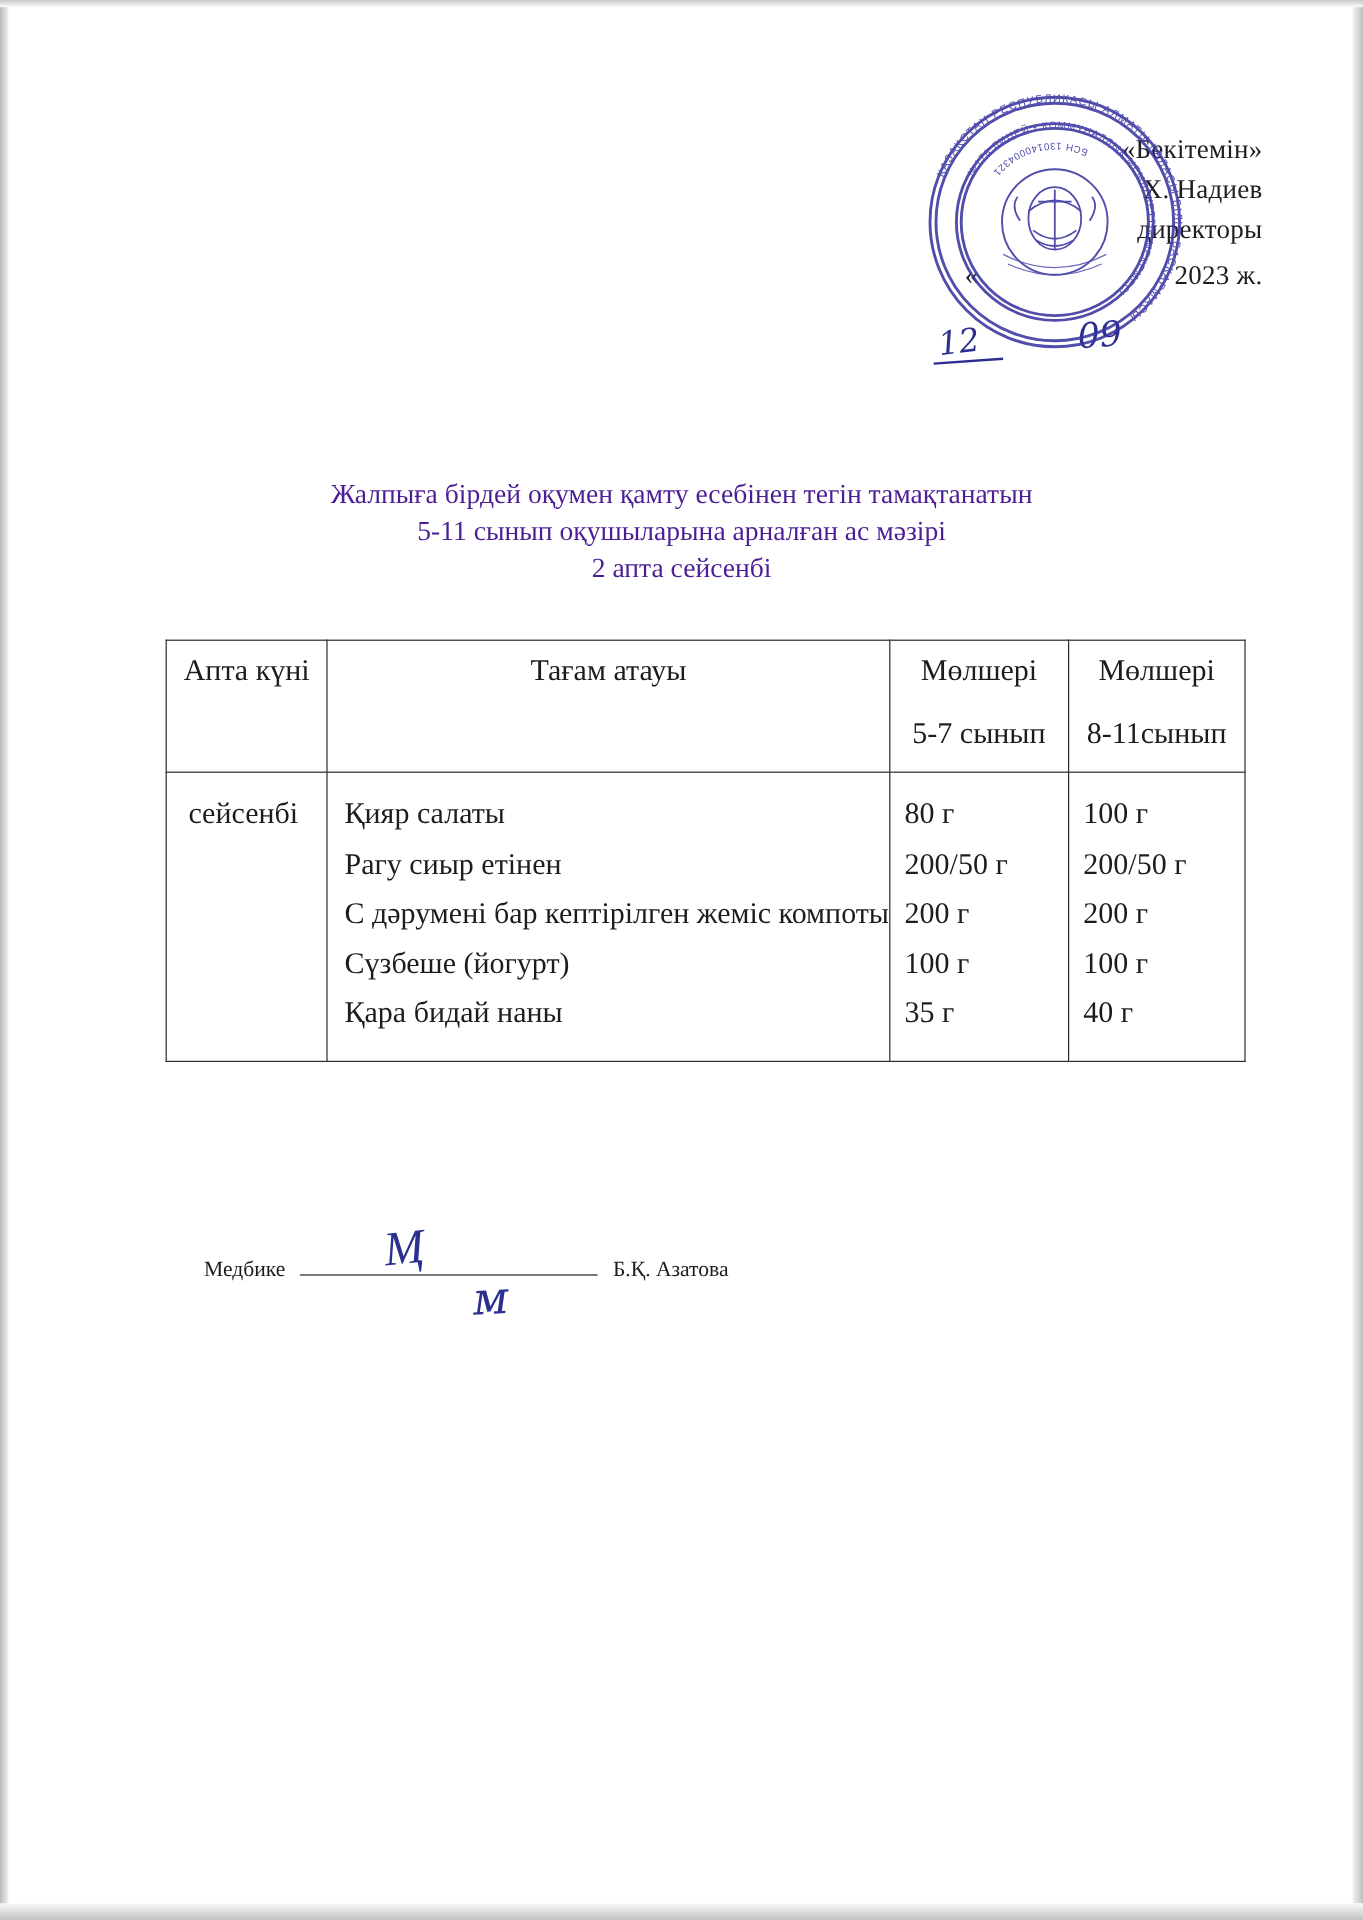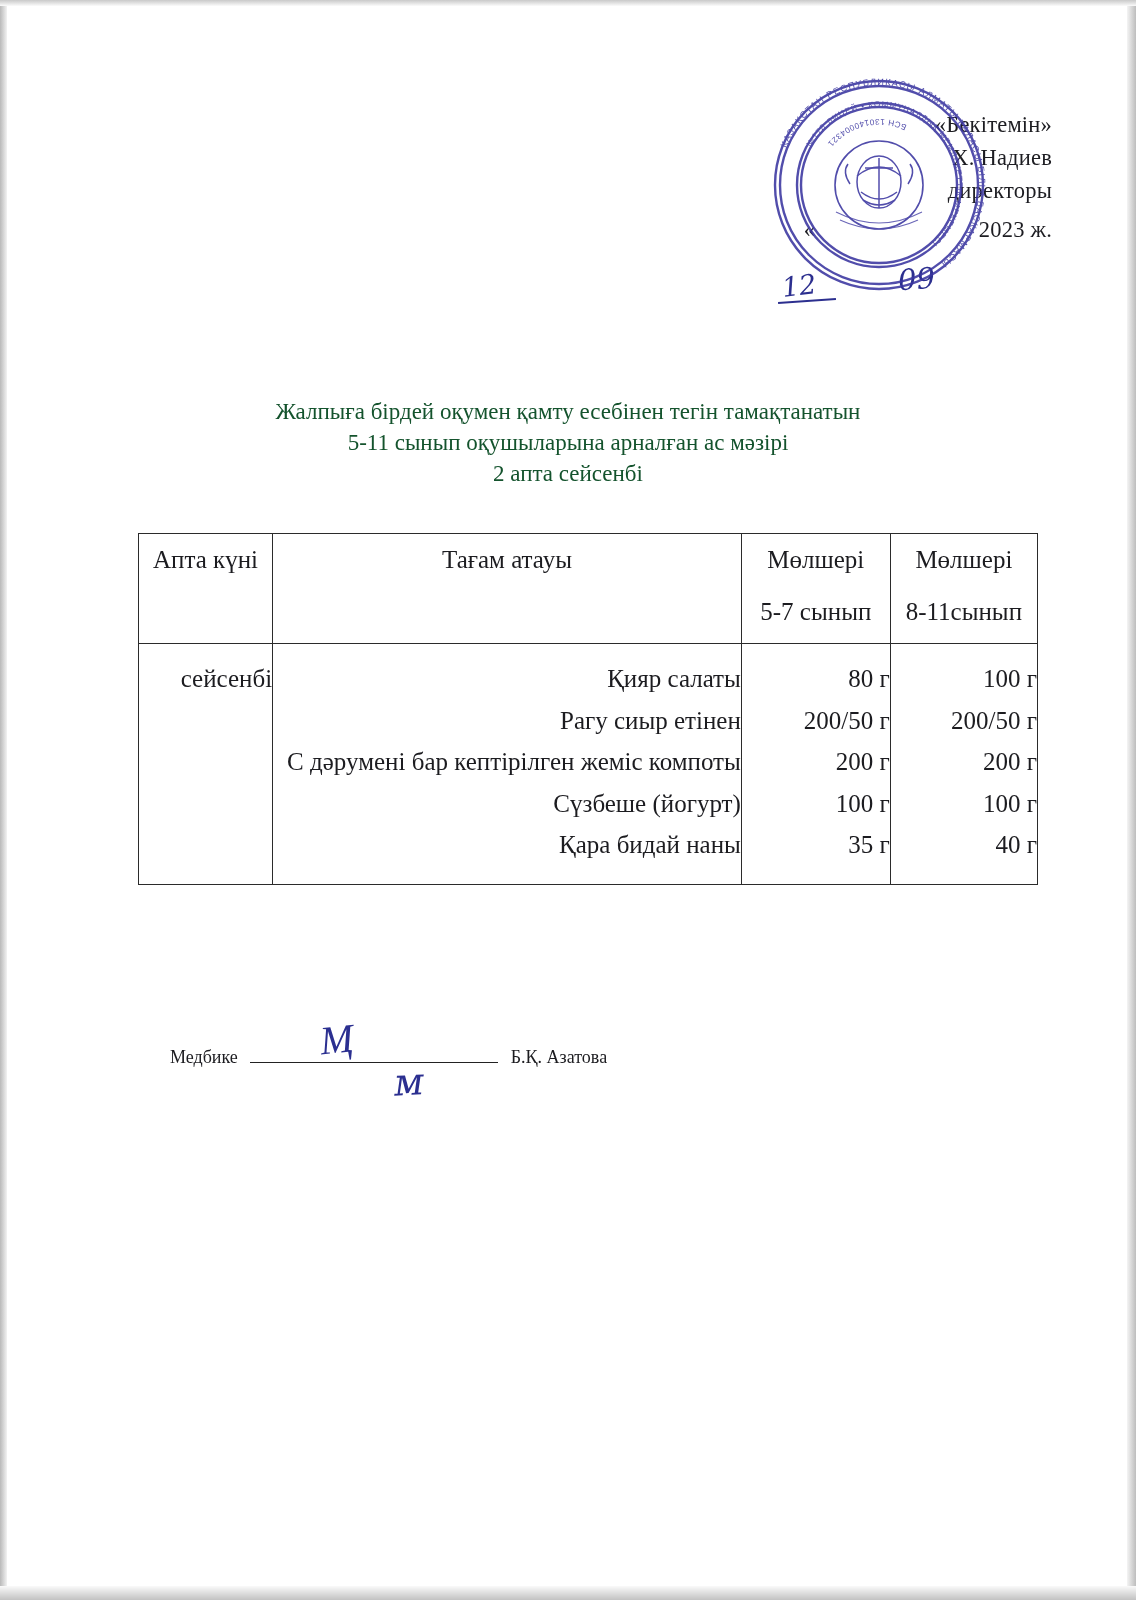--- a/index.html
+++ b/index.html
@@ -102,38 +102,37 @@
 
   
   .title {
     position: absolute;
     top: 396px;
     left: 0;
     width: 1136px;
     text-align: center;
     font-size: 23px;
     line-height: 31px;
-    color: #14532d;
+    color: #4c1d95;
   }
 
   
   .menu-table {
     position: absolute;
     left: 138px;
     top: 533px;
     width: 900px;
     border-collapse: collapse;
     font-size: 25px;
     color: #1c1c20;
   }
   .menu-table td, .menu-table th {
     border: 1.4px solid #2b2b2b;
     font-weight: normal;
     vertical-align: top;
-    text-align: right;
   }
   .menu-table thead td {
     height: 96px;
     text-align: center;
     padding-top: 12px;
   }
   .menu-table thead td .sub {
     display: block;
     margin-top: 24px;
   }

